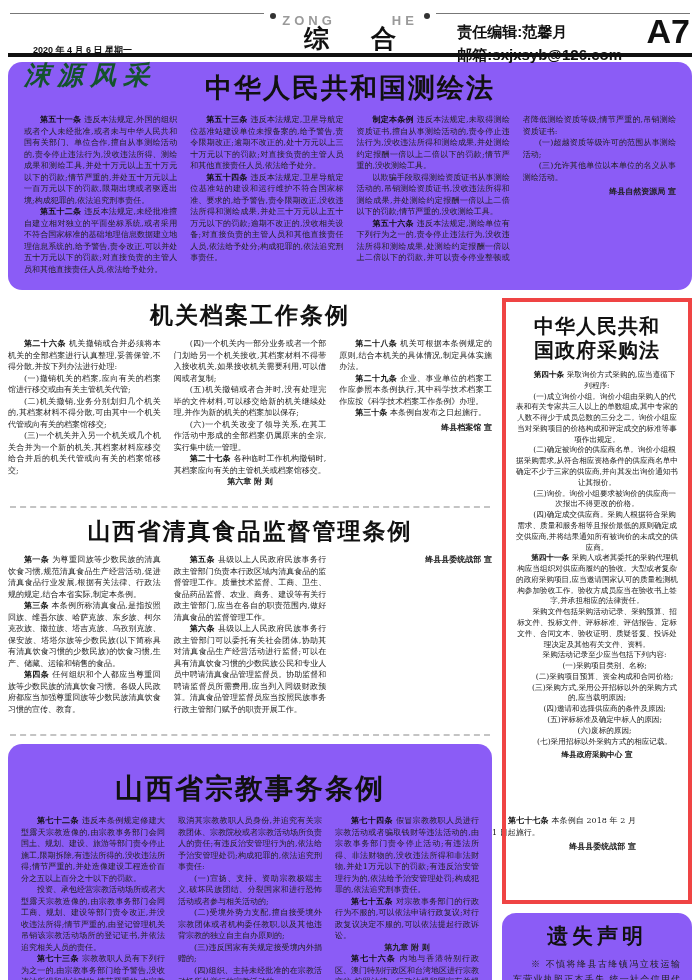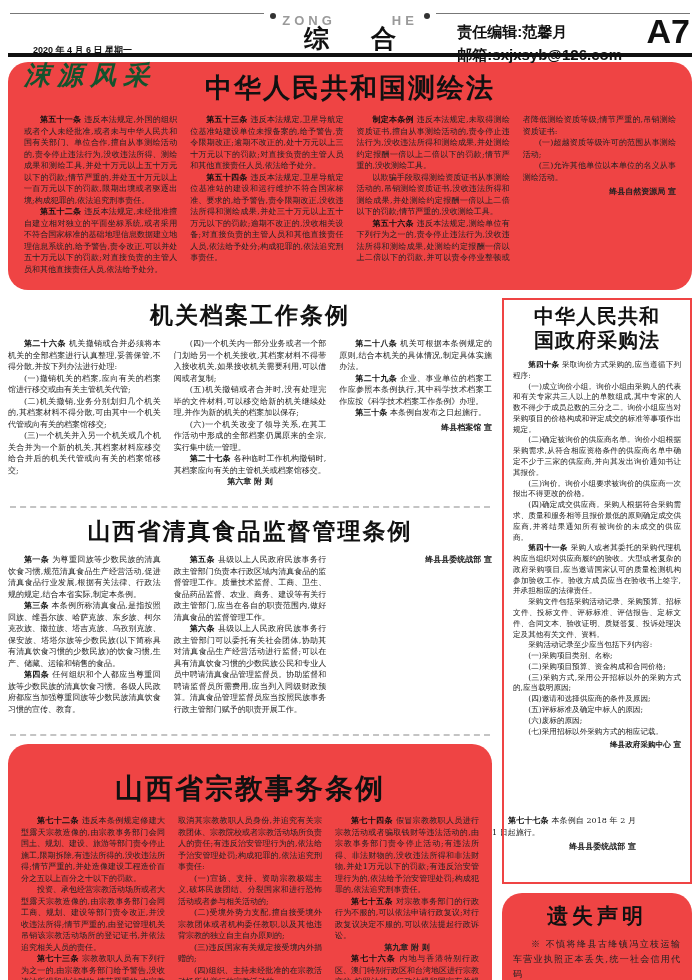--- a/index.html
+++ b/index.html
@@ -15,21 +15,21 @@
   .hdr-rule .rule { flex:1; height:1px; background:#777; }
   .hdr-rule .dot { width:6px; height:6px; border-radius:50%; background:#333; margin:0 6px; }
   .hdr-rule .py { font-family:"Liberation Sans", sans-serif; color:#9a9a9a; font-size:13px; letter-spacing:4px; font-weight:bold; }
   .hdr-rule .py-gap { width:56px; }
   .masthead { position:absolute; top:15px; left:16px; color:#14532d; font-size:26px; font-weight:bold; font-style:italic; letter-spacing:7px; font-family:"DejaVu Serif", serif;margin-top:43px; }
   .hdr-date { position:absolute; top:44px; left:5px; font-family:"Liberation Sans", sans-serif; font-size:9px; font-weight:bold; color:#111;margin-left:20px; }
   .section-chars { position:absolute; top:22px; left:50%; transform:translateX(-50%); display:flex; gap:42px; font-size:25px; font-weight:bold; color:#111; }
   .editor-block { position:absolute; top:20px; right:70px; font-family:"Liberation Sans", sans-serif; font-size:15px; font-weight:bold; color:#111; line-height:1.55; }
   .pageno { position:absolute; top:12px; right:2px; font-family:"Liberation Sans", sans-serif; font-size:34px; font-weight:900; color:#111; }
   
-  .gray-box { background:#ef4444; border-radius:20px; }
+  .gray-box { background:#8b5cf6; border-radius:14px; }
   .art-title { text-align:center; font-weight:bold; color:#111; }
   .body-cols p, .flow p { font-size:8px; line-height:1.44; text-align:justify; text-indent:2em; color:#222; }
   .body-cols p.center, .flow p.center { text-align:center; text-indent:0; font-weight:bold; }
   .body-cols p.sign, .flow p.sign { text-align:right; text-indent:0; font-weight:bold; margin-top:3px; }
   .body-cols p b, .flow p b { color:#111; }
   
   .a1 { margin-top:5px; padding:8px 16px 10px; }
   .a1 .art-title { font-size:27px; letter-spacing:2px; margin-bottom:8px; }
   .a1 .body-cols { column-count:4; column-gap:13px; column-fill:auto; height:166px; }
   
@@ -37,24 +37,24 @@
   .left-col { width:484px; }
   .right-col { flex:1; }
   .a2 .art-title, .a3 .art-title { font-size:23px; letter-spacing:2px; margin:2px 0 7px; }
   .a2 .body-cols { column-count:3; column-gap:13px; column-fill:auto; height:160px; }
   .dash-divider { border:none; border-top:2px dashed #c4c4c4; margin:8px 2px; }
   .a3 .body-cols { column-count:3; column-gap:13px; column-fill:auto; height:172px; }
   .a4 { margin-top:2px; padding:8px 13px 8px; }
   .a4 .art-title { font-size:28px; letter-spacing:2px; margin:18px 0 7px; }
   .a4 .body-cols { column-count:3; column-gap:13px; column-fill:auto; height:204px; }
   
-  .a5 { border:2px solid #ef4444; padding:0 9px; }
+  .a5 { border:4px solid #ef4444; padding:8px 9px; }
   .a5 .art-title { font-size:20px; line-height:1.2; letter-spacing:1px; margin:4px 0 8px; }
   .a5 .flow { height:522px; overflow:hidden; }
-  .a5 .flow p { font-size:7.6px; line-height:1.42; }
+  .a5 .flow p { font-size:7.6px; line-height:1.42;text-align:center; }
   
   .a6 { margin-top:9px; padding:9px 11px 10px; }
   .a6 .art-title { font-size:21px; letter-spacing:4px; margin-bottom:7px; }
   .a6 .lost-body { font-size:9px; line-height:1.65; text-align:justify; text-indent:2em; letter-spacing:1px; color:#222; }
 </style>
 </head>
 <body>
 
 <div class="page">
 

